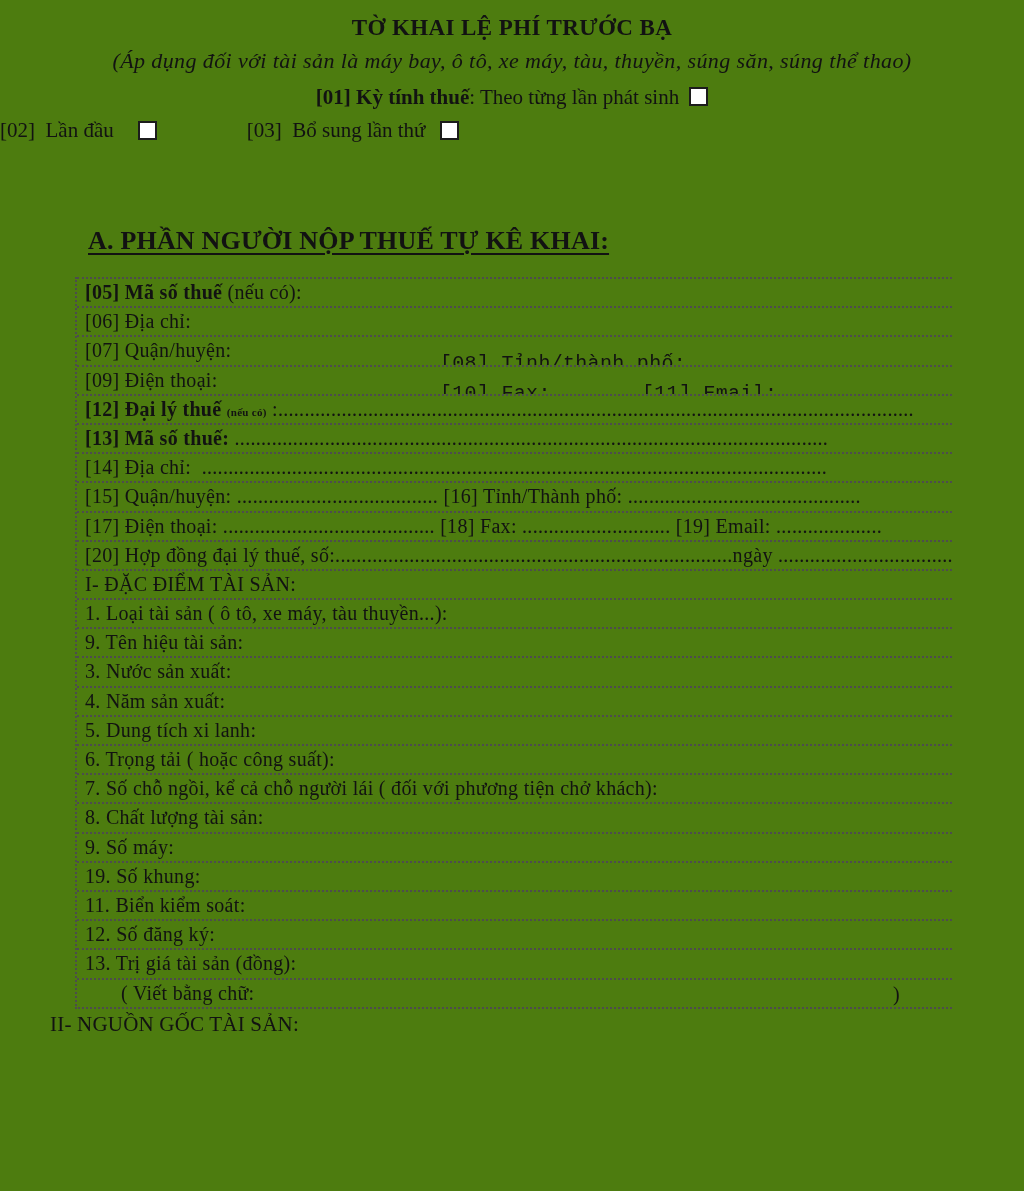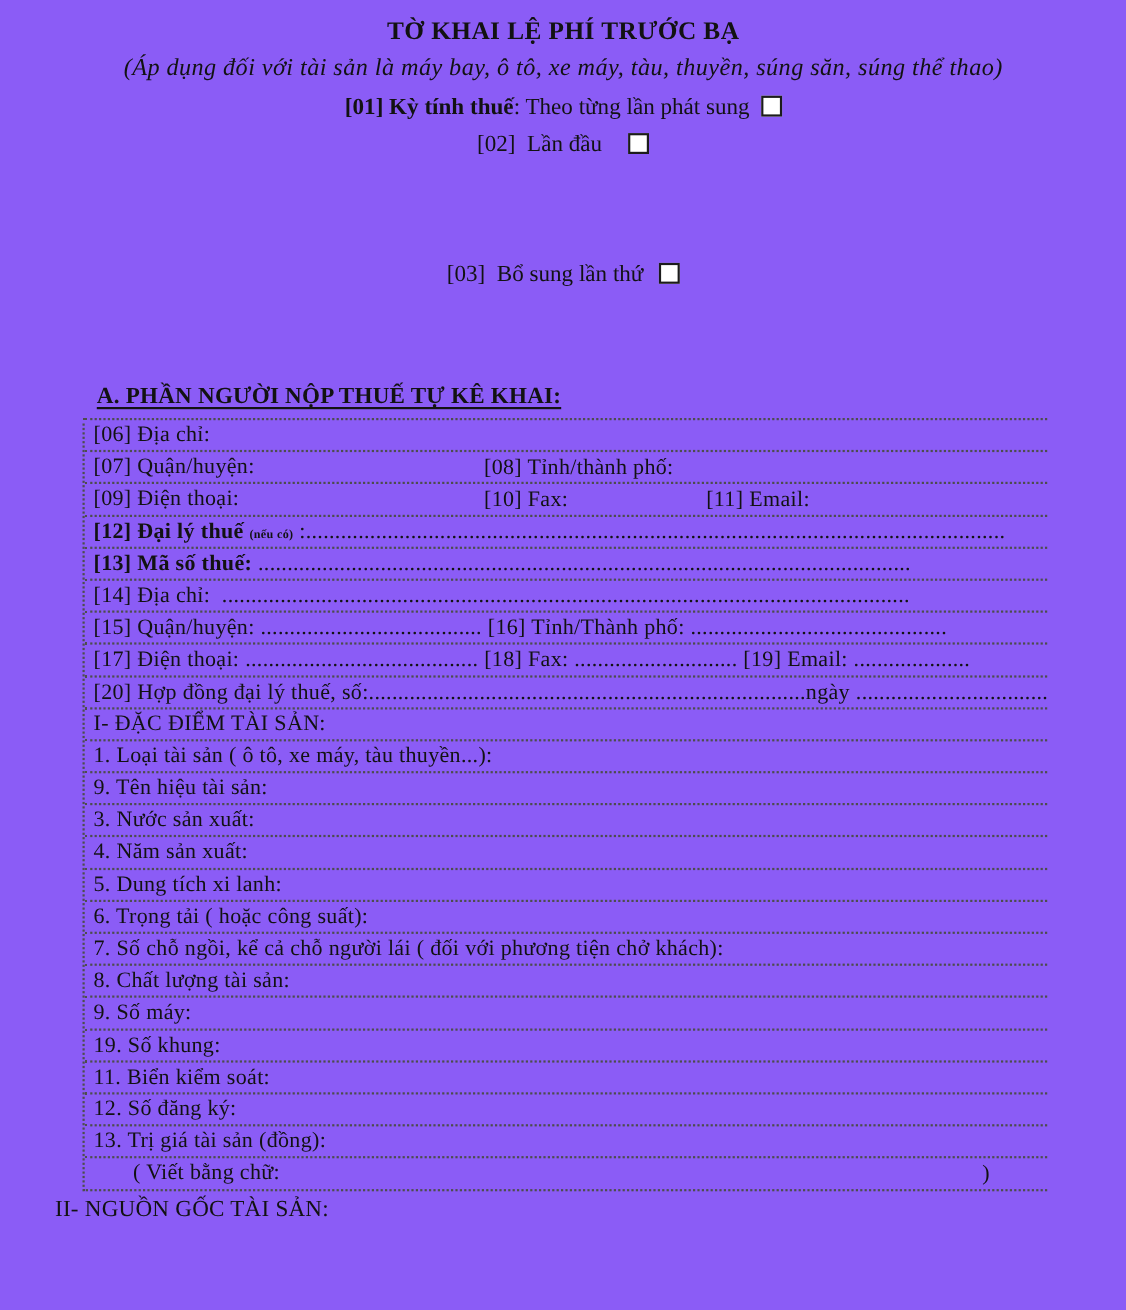--- a/index.html
+++ b/index.html
@@ -4,21 +4,21 @@
 <style>
   html, body {
     margin: 0;
     padding: 0;
     background: #ffffff;
   }
   .page {
     position: relative;
     width: 1024px;
     height: 1191px;
-    background: #8b5cf6;
+    background: #4d7c0f;
     color: #121212;
     font-family: "Liberation Serif", "DejaVu Serif", serif;
     overflow: hidden;
   }
   
   .doc-header {
     padding-top: 13px;
     text-align: center;
   }
   .title {
@@ -44,39 +44,38 @@
   .period-line .b { font-weight: bold; }
   .occurrence-line {
     display: flex;
     justify-content: flex-start;
     align-items: center;
     gap: 90px;
     font-size: 21px;
     line-height: 28px;
     margin-top: 5px;
     white-space: pre;
-    flex-direction: column;
   }
   .occ-item { display: inline-flex; align-items: center; white-space: pre; }
   .checkbox {
     display: inline-block;
     width: 15px;
     height: 15px;
     border: 2px solid #1c1c1c;
     background: #fff;
     margin-left: 10px;
     vertical-align: -2px;
   }
   .occ-item .checkbox { margin-left: 24px; }
   .occ-item:last-child .checkbox { margin-left: 14px; }
 
   
   .section-a-heading {
-    margin: 84px 0 8px 88px;
-    font-size: 21px;
+    margin: 84px 0 23px 88px;
+    font-size: 26px;
     font-weight: bold;
     line-height: 26px;
     text-decoration: underline;
     text-decoration-thickness: 2px;
     text-underline-offset: 4px;
     letter-spacing: 0.2px;
     white-space: pre;
   }
 
   
@@ -96,51 +95,52 @@
     font-size: 20px;
     letter-spacing: 0.015em;
     white-space: pre;
     overflow: hidden;
     box-sizing: border-box;
   }
   .seg { white-space: pre; }
   .seg.bold { font-weight: bold; }
   .seg.italic { font-style: italic; }
   .seg.boldsmall { font-weight: bold; font-size: 11px; }
-  .seg.abs { position: absolute; top: 0; line-height: 29px; }
+  .seg.abs { position: absolute; top: 12px; line-height: 29px; font-family: Liberation Mono, monospace; }
   .seg.absr { position: absolute; top: 0; line-height: 29px; }
 
   
   .section-ii-heading {
     margin-left: 42px;
     padding-left: 8px;
     font-size: 21px;
     line-height: 31px;
     letter-spacing: 0.2px;
     white-space: pre;
   }
 </style>
 </head>
 <body>
 
 <div class="page">
 
   <div class="doc-header">
     <div class="title">TỜ KHAI LỆ PHÍ TRƯỚC BẠ</div>
     <div class="subtitle">(Áp dụng đối với tài sản là máy bay, ô tô, xe máy, tàu, thuyền, súng săn, súng thể thao)</div>
-    <div class="period-line"><span class="b">[01] Kỳ tính thuế</span><span>: Theo từng lần phát sung</span><span class="checkbox"></span></div>
+    <div class="period-line"><span class="b">[01] Kỳ tính thuế</span><span>: Theo từng lần phát sinh</span><span class="checkbox"></span></div>
     <div class="occurrence-line">
       <span class="occ-item"><span>[02]  Lần đầu</span><span class="checkbox"></span></span>
       <span class="occ-item"><span>[03]  Bổ sung lần thứ</span><span class="checkbox"></span></span>
     </div>
   </div>
 
   <div class="section-a-heading">A. PHẦN NGƯỜI NỘP THUẾ TỰ KÊ KHAI:</div>
 
   <div class="form-table" id="form-rows">
+      <div class="form-row"><span class="seg bold">[05] Mã số thuế </span><span class="seg">(nếu có):</span></div>
       <div class="form-row"><span class="seg">[06] Địa chỉ:</span></div>
       <div class="form-row"><span class="seg">[07] Quận/huyện:</span><span class="seg abs" style="left: 363px;">[08] Tỉnh/thành phố:</span></div>
       <div class="form-row"><span class="seg">[09] Điện thoại:</span><span class="seg abs" style="left: 363px;">[10] Fax:</span><span class="seg abs" style="left: 565px;">[11] Email:</span></div>
       <div class="form-row"><span class="seg bold">[12] Đại lý thuế </span><span class="seg boldsmall">(nếu có)</span><span class="seg"> :</span><span class="seg">........................................................................................................................</span></div>
       <div class="form-row"><span class="seg bold">[13] Mã số thuế: </span><span class="seg">................................................................................................................</span></div>
       <div class="form-row"><span class="seg">[14] Địa chỉ:  </span><span class="seg">......................................................................................................................</span></div>
       <div class="form-row"><span class="seg">[15] Quận/huyện: </span><span class="seg">......................................</span><span class="seg"> [16] Tỉnh/Thành phố: </span><span class="seg">............................................</span></div>
       <div class="form-row"><span class="seg">[17] Điện thoại: </span><span class="seg">........................................</span><span class="seg"> [18] Fax: </span><span class="seg">............................</span><span class="seg"> [19] Email: </span><span class="seg">....................</span></div>
       <div class="form-row"><span class="seg">[20] Hợp đồng đại lý thuế, số:</span><span class="seg">...........................................................................</span><span class="seg">ngày </span><span class="seg">..........................................</span></div>
       <div class="form-row"><span class="seg">I- ĐẶC ĐIỂM TÀI SẢN:</span></div>

